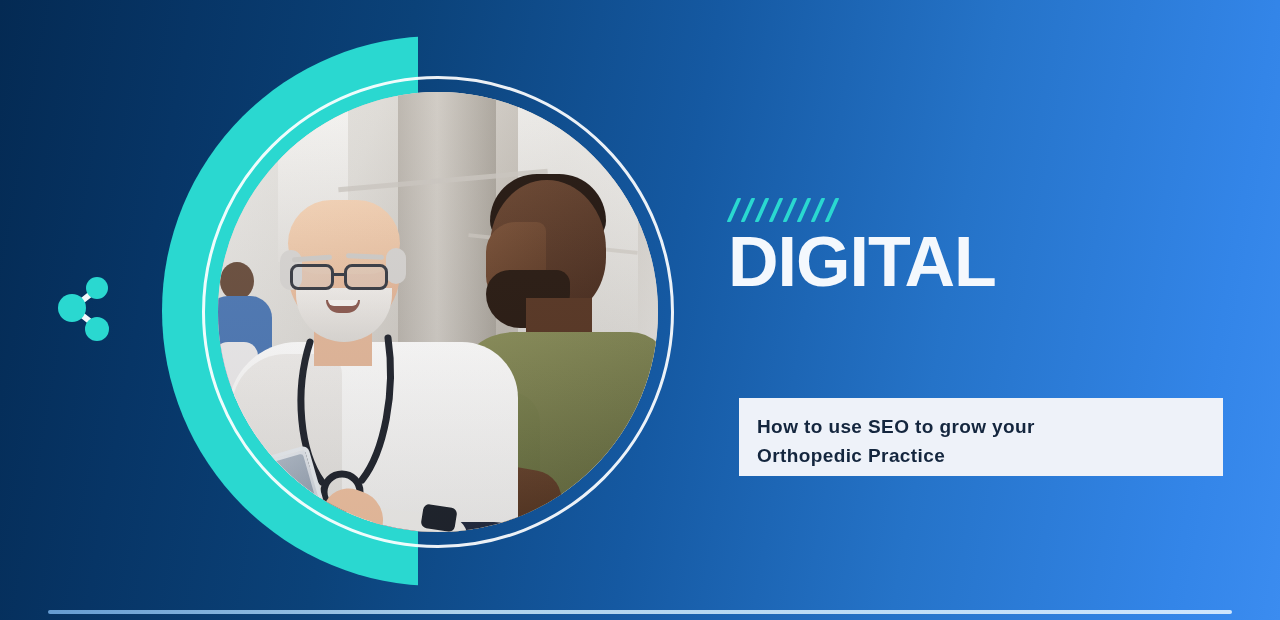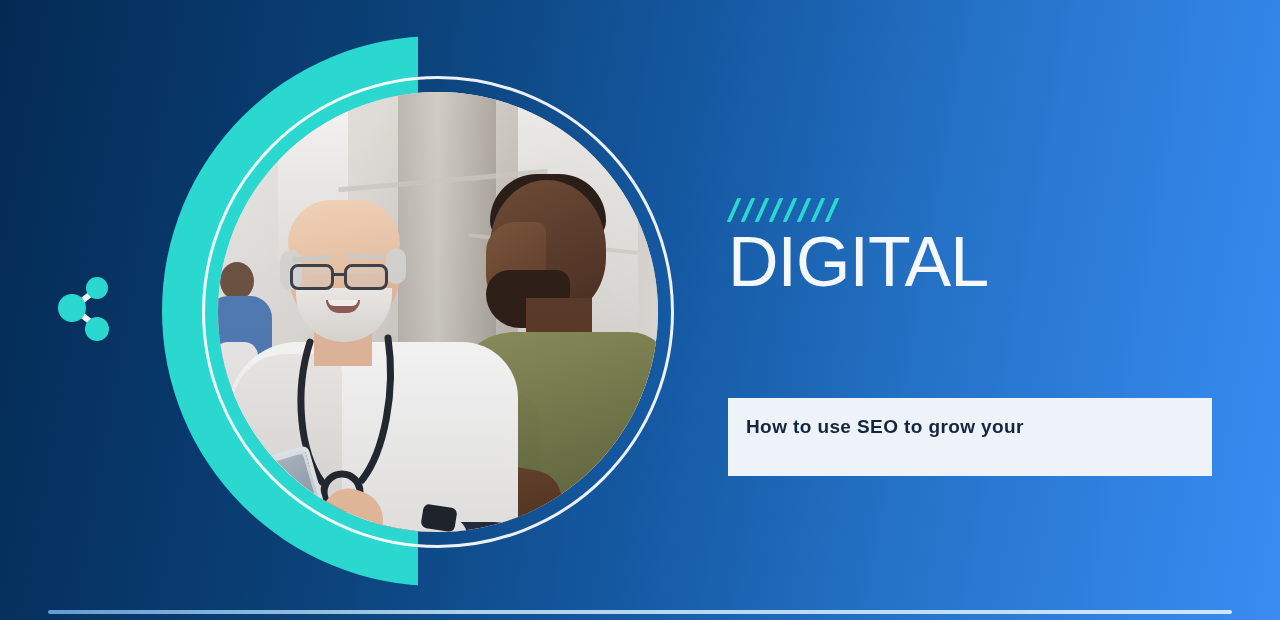--- a/index.html
+++ b/index.html
@@ -146,25 +146,25 @@
   .photo-veil{position:absolute;inset:0;background:linear-gradient(180deg,rgba(255,255,255,.04),rgba(10,20,40,.07));}
 
   
   .right-col{position:absolute;left:728px;top:0;width:492px;height:620px;}
 
   .slashes{position:absolute;left:4px;top:198px;width:120px;height:26px;}
   .slash{position:absolute;top:0;width:4px;height:24px;background:#2ad8d0;
     transform:skewX(-24deg);border-radius:1px;}
 
   .headline{position:absolute;left:0px;top:228px;width:492px;
-    color:#f4f8fd;font-weight:normal;font-size:70px;line-height:0.98;
+    color:#f4f8fd;font-weight:bold;font-size:70px;line-height:0.98;
     letter-spacing:-1px;}
   .headline .l2{display:block;white-space:nowrap;}
 
-  .subbox{position:absolute;left:0px;top:398px;width:484px;height:78px;
+  .subbox{position:absolute;left:11px;top:398px;width:484px;height:78px;
     background:#eef2f9;}
   .subtext{position:absolute;left:18px;top:14px;width:450px;
     color:#14263e;font-size:19px;font-weight:bold;line-height:1.55;letter-spacing:.4px;}
 
   
   .bottom-rule{position:absolute;left:48px;top:610px;width:1184px;height:4px;
     background:linear-gradient(90deg,#6fa7de,#bfe0f5 35%,#cfe9fb 70%,#dff0ff);
     opacity:.9;border-radius:2px;}
 </style>
 </head>
@@ -269,18 +269,19 @@
         <span class="slash" style="left: 98px; background: rgb(42, 216, 208);"></span>
       </div>
 
     <div class="headline">
       <span class="l2">DIGITAL</span>
     </div>
 
     <div class="subbox">
       <div class="subtext">
         <span>How to use SEO to grow your</span><br>
+        <span>Orthopedic Practice</span>
       </div>
     </div>
   </div>
 
   <div class="bottom-rule"></div>
 </div>
 
 </body></html>

